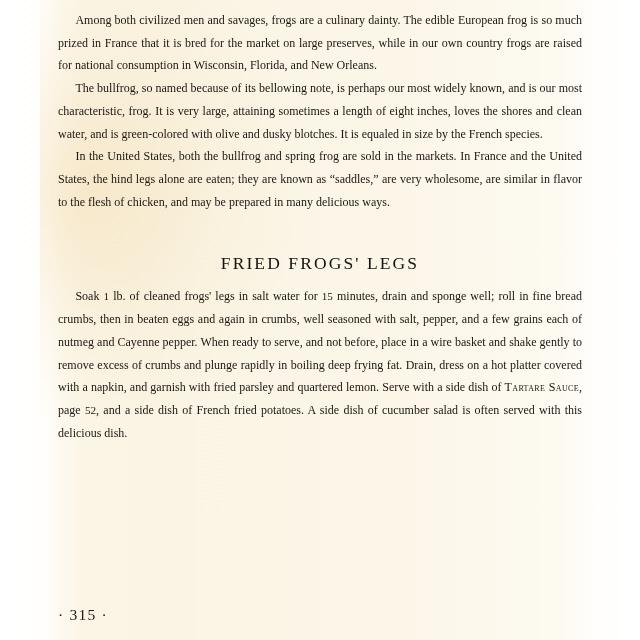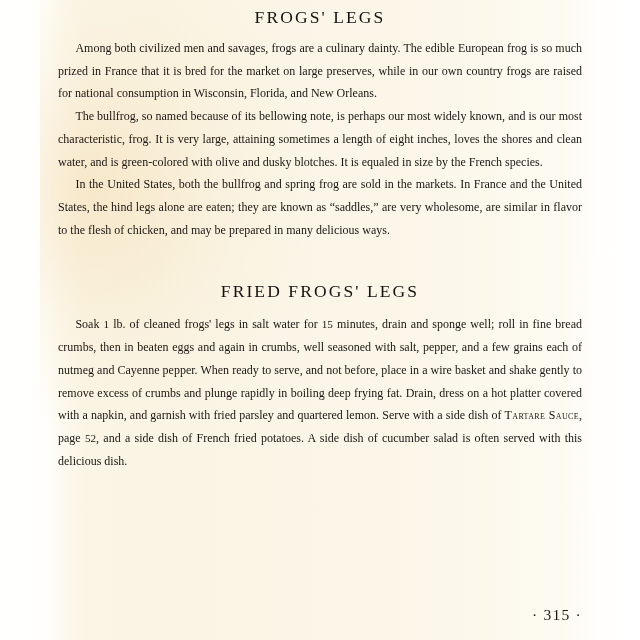--- a/index.html
+++ b/index.html
@@ -106,33 +106,32 @@
 
   #recipe-block {
     margin-top: 11px;
   }
 
   #folio {
     position: absolute;
     left: 0;
     right: 0;
     bottom: 16px;
-    text-align: right;
+    text-align: left;
     font-size: 15.6px;
     letter-spacing: 1.2px;
     color: #1e1915;
   }
 </style>
 </head>
 <body>
 
 <div id="page">
   <div id="content">
 
-    <h1 class="heading" id="heading-main">FROGS' LEGS</h1>
 
     <div id="intro-block">
       <p class="para">Among both civilized men and savages, frogs are a culinary dainty. The edible European frog is so much prized in France that it is bred for the market on large preserves, while in our own country frogs are raised for national consumption in Wisconsin, Florida, and New Orleans.</p>
       <p class="para">The bullfrog, so named because of its bellowing note, is perhaps our most widely known, and is our most characteristic, frog. It is very large, attaining sometimes a length of eight inches, loves the shores and clean water, and is green-colored with olive and dusky blotches. It is equaled in size by the French species.</p>
       <p class="para">In the United States, both the bullfrog and spring frog are sold in the markets. In France and the United States, the hind legs alone are eaten; they are known as “saddles,” are very wholesome, are similar in flavor to the flesh of chicken, and may be prepared in many delicious ways.</p>
     </div>
 
     <div id="recipe-heading-wrap">
       <h2 class="heading" id="heading-recipe">FRIED FROGS' LEGS</h2>
     </div>

